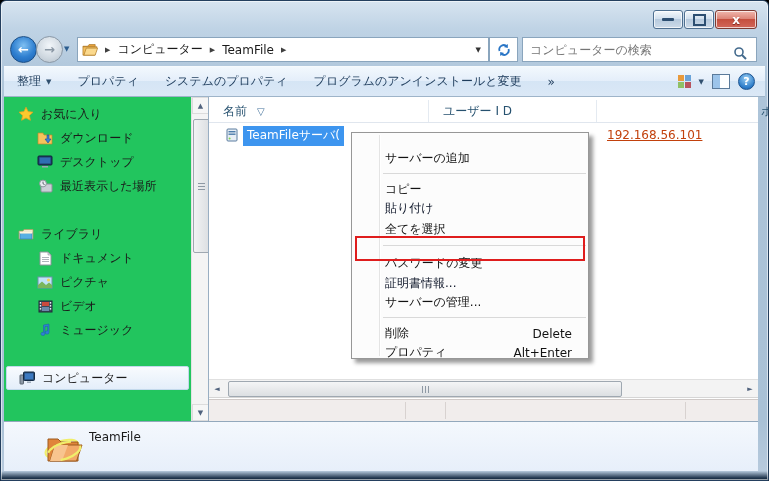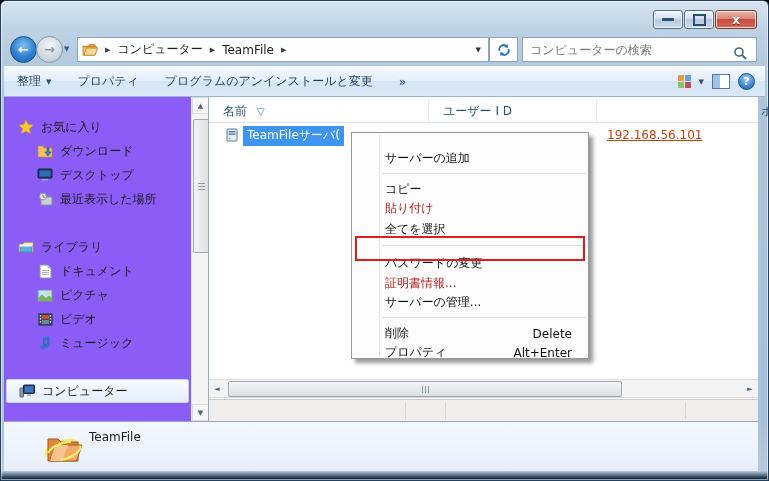--- a/index.html
+++ b/index.html
@@ -68,21 +68,21 @@
   .tool-item .dd{font-size:7px;color:#30506f;}
   .toolbar-right{margin-left:auto;display:flex;align-items:center;gap:8px;padding-right:10px;}
   .views-grid{display:grid;grid-template-columns:6px 6px;grid-template-rows:6px 6px;gap:1px;}
   .views-grid i{display:block;}
   .pane-icon{width:16px;height:13px;border:1px solid #5a7a9a;background:linear-gradient(90deg,#9cc4ea 0 45%,#fdfeff 45%);}
   .help-icon{width:17px;height:17px;border-radius:50%;
     background:radial-gradient(circle at 50% 30%,#9cd1f5,#2d7cc9 70%,#1b5da5);
     color:#fff;font-weight:bold;font-size:11px;display:flex;align-items:center;justify-content:center;border:1px solid #1c538f;box-sizing:border-box;}
   
   .body-area{position:absolute;left:3px;top:96px;width:754px;height:324px;background:#fff;}
-  .sidebar{position:absolute;left:0;top:0;width:187px;height:100%;background:#8b5cf6;padding-top:18px;box-sizing:border-box;}
+  .sidebar{position:absolute;left:0;top:0;width:187px;height:100%;background:#22c55e;padding-top:5px;box-sizing:border-box;}
   .side-item{height:24px;display:flex;align-items:center;gap:7px;padding-left:14px;color:#1a1a1a;cursor:default;}
   .side-item.child{padding-left:33px;}
   .side-item.selected{
     background:linear-gradient(180deg,#f8fbfe,#e4eefa);
     border:1px solid #c3d9ec;border-radius:2px;margin:0 2px;padding-left:12px;height:22px;
   }
   .side-gap{height:24px;}
   .side-icon{width:16px;height:16px;flex:0 0 16px;display:flex;align-items:center;justify-content:center;}
   .vscroll{position:absolute;left:187px;top:0;width:17px;height:100%;background:#f4f4f4;border-left:1px solid #e3e3e3;}
   .vscroll .btn{position:absolute;left:0;width:17px;height:17px;display:flex;align-items:center;justify-content:center;font-size:7px;color:#50627d;background:#f6f6f6;border:1px solid #dcdcdc;box-sizing:border-box;}
@@ -121,21 +121,21 @@
   .details-name{position:absolute;left:85px;top:8px;color:#1a1a1a;}
   
   .context-menu{
     position:absolute;left:350px;top:131px;width:238px;height:227px;
     background:#fcfcfc;border:1px solid #979797;box-sizing:border-box;
     box-shadow:4px 4px 4px rgba(0,0,0,.4);padding-top:16px;z-index:50;color:#121212;
   }
   .menu-gutter{position:absolute;left:27px;top:2px;bottom:2px;width:1px;background:#e4e4e4;box-shadow:1px 0 0 #fff;}
   .menu-item{height:19px;display:flex;align-items:center;padding:0 16px 0 33px;position:relative;}
   .menu-item .shortcut{margin-left:auto;}
-  .menu-item.disabled{color:#b91c1c;}
+  .menu-item.disabled{color:#0f172a;}
   .menu-sep{height:1px;background:#d9d9d9;margin:5px 2px 6px 31px;}
   .menu-item.tall{height:22px;}
   .red-box{position:absolute;left:3px;top:103px;width:230px;height:25px;border:2px solid #df1d1d;box-sizing:border-box;pointer-events:none;z-index:60;}
 </style>
 </head>
 <body>
 
 <div class="window">
 
   <div class="winbtns">
@@ -190,20 +190,21 @@
       <line x1="9" y1="9" x2="13" y2="13" stroke="#436a8d" stroke-width="2"></line>
     </svg>
   </div>
 
   <div class="toolbar">
     <div class="tool-item">
       <span>整理</span>
       <span class="dd">▼</span>
     </div>
     <div class="tool-item">プロパティ</div>
+    <div class="tool-item">システムのプロパティ</div>
     <div class="tool-item">プログラムのアンインストールと変更</div>
     <div class="tool-item">»</div>
     <div class="toolbar-right">
       <div class="views-grid">
         <i style="background:#e89a3c;"></i>
         <i style="background:#6aa3d8;"></i>
         <i style="background:#8fc066;"></i>
         <i style="background:#b8535d;"></i>
       </div>
       <span class="dd" style="font-size:7px;color:#30506f;">▼</span>

